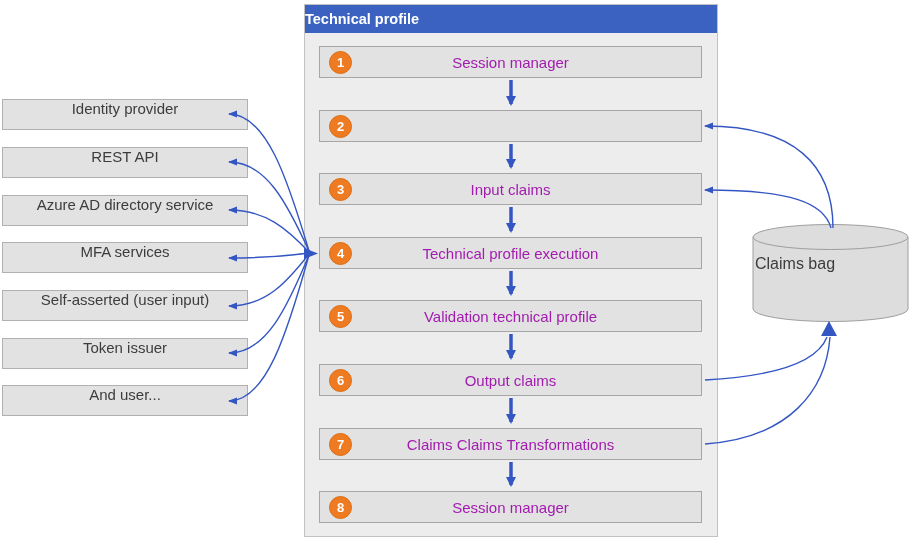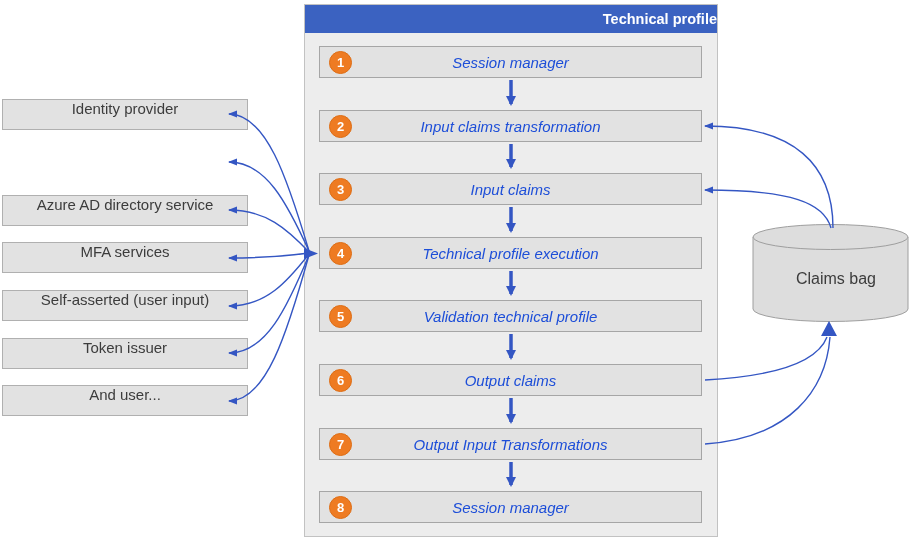--- a/index.html
+++ b/index.html
@@ -6,42 +6,42 @@
   body { background:#ffffff; font-family:"Liberation Sans","DejaVu Sans",sans-serif; }
   .canvas { position:relative; width:910px; height:539px; background:#ffffff; overflow:hidden; }
 
   .panel {
     position:absolute; left:304px; top:4px; width:414px; height:533px;
     background:#EDEDED; border:1px solid #C2C2C2;
   }
   .panel-header {
     position:absolute; left:0; top:0; width:100%; height:28px;
     background:#3B62C1; color:#ffffff; font-size:14.5px; font-weight:bold;
-    display:flex; align-items:center; justify-content:flex-end;
+    display:flex; align-items:center; justify-content:flex-start;
   }
   .step {
     position:absolute; left:319px; width:383px; height:32px;
     background:#E2E2E2; border:1px solid #A6A6A6;
     display:flex; align-items:center; justify-content:center;
   }
-  .step-label { font-size:15px; color:#1d4ed8;font-style:italic; }
+  .step-label { font-size:15px; color:#a21caf; }
   .step-num {
     position:absolute; left:9px; top:4px; width:23px; height:23px;
     background:#EE7B22; border:1px solid #DE6D14; border-radius:50%;
     color:#ffffff; font-size:13px; font-weight:bold;
     display:flex; align-items:center; justify-content:center;
   }
   .source {
     position:absolute; left:2px; width:246px; height:31px;
     background:#E2E2E2; border:1px solid #B0B0B0;
     display:flex; align-items:flex-start; justify-content:center;
   }
   .source-label { font-size:15px; color:#3C3C3C; }
   .claims-label {
-    position:absolute; left:755px; top:270px; width:121px; text-align:right;
+    position:absolute; left:755px; top:255px; width:121px; text-align:left;
     font-size:16px; color:#3C3C3C;
   }
   svg.overlay { position:absolute; left:0; top:0; pointer-events:none; }
   .arrow-line { stroke:#3456C3; fill:none; }
 </style>
 </head>
 <body>
 
 <div class="canvas">
 
@@ -50,49 +50,51 @@
       <span>Technical profile</span>
     </div>
   </div>
 
   <div class="step" style="top:46px">
     <span class="step-num">1</span>
     <span class="step-label">Session manager</span>
   </div>
   <div class="step" style="top:110px">
     <span class="step-num">2</span>
-    <span class="step-label">Input claims transformation</span>
   </div>
   <div class="step" style="top:173px">
     <span class="step-num">3</span>
     <span class="step-label">Input claims</span>
   </div>
   <div class="step" style="top:237px">
     <span class="step-num">4</span>
     <span class="step-label">Technical profile execution</span>
   </div>
   <div class="step" style="top:300px">
     <span class="step-num">5</span>
     <span class="step-label">Validation technical profile</span>
   </div>
   <div class="step" style="top:364px">
     <span class="step-num">6</span>
     <span class="step-label">Output claims</span>
   </div>
   <div class="step" style="top:428px">
     <span class="step-num">7</span>
-    <span class="step-label">Output Input Transformations</span>
+    <span class="step-label">Claims Claims Transformations</span>
   </div>
   <div class="step" style="top:491px">
     <span class="step-num">8</span>
     <span class="step-label">Session manager</span>
   </div>
 
   <div class="source" style="top:99px">
     <span class="source-label">Identity provider</span>
+  </div>
+  <div class="source" style="top:147px">
+    <span class="source-label">REST API</span>
   </div>
   <div class="source" style="top:195px">
     <span class="source-label">Azure AD directory service</span>
   </div>
   <div class="source" style="top:242px">
     <span class="source-label">MFA services</span>
   </div>
   <div class="source" style="top:290px">
     <span class="source-label">Self-asserted (user input)</span>
   </div>

